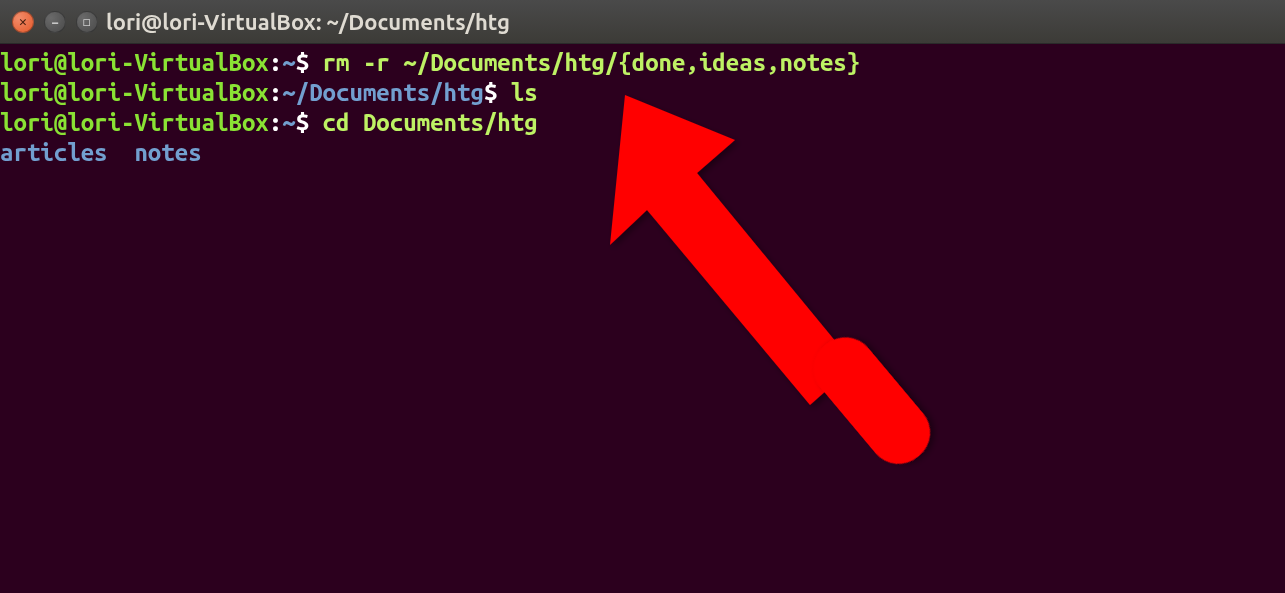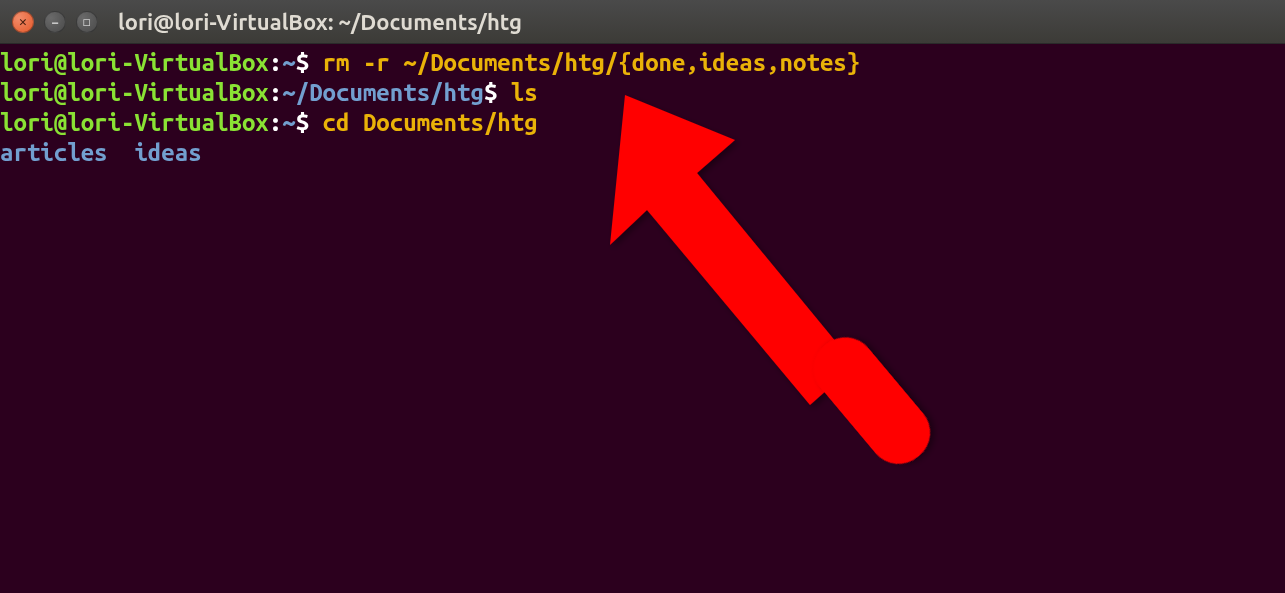--- a/index.html
+++ b/index.html
@@ -49,21 +49,21 @@
     }
     .btn-max {
       background: radial-gradient(circle at 30% 30%, #6a6a6a, #4a4a4a);
       color: #ccc;
     }
     .title {
       color: #dfdbd2;
       font-family: Ubuntu, sans-serif;
       font-size: 22px;
       font-weight: bold;
-      margin-left: 20px;
+      margin-left: 8px;
     }
     .terminal {
       padding: 4px 0 0 0;
       font-size: 24px;
       line-height: 30px;
       font-weight: bold;
     }
     .line {
       white-space: pre;
     }
@@ -74,21 +74,21 @@
     .colon {
       color: #ffffff;
     }
     .path {
       color: #729fcf;
     }
     .prompt-dollar {
       color: #ffffff;
     }
     .cmd {
-      color: #eab308;
+      color: #bef264;
     }
     .dir-listing {
       color: #729fcf;
     }
     .annotation-arrow {
       position: absolute;
       top: 75px;
       left: 555px;
       pointer-events: none;
     }
@@ -108,21 +108,21 @@
       <span>◻</span>
     </div>
   </div>
   <div class="title">lori@lori-VirtualBox: ~/Documents/htg</div>
 </div>
 
 <div class="terminal">
   <div class="line"><span class="user-host">lori@lori-VirtualBox</span><span class="colon">:</span><span class="path">~</span><span class="prompt-dollar">$ </span><span class="cmd">rm -r ~/Documents/htg/{done,ideas,notes}</span></div>
   <div class="line"><span class="user-host">lori@lori-VirtualBox</span><span class="colon">:</span><span class="path">~/Documents/htg</span><span class="prompt-dollar">$ </span><span class="cmd">ls</span></div>
   <div class="line"><span class="user-host">lori@lori-VirtualBox</span><span class="colon">:</span><span class="path">~</span><span class="prompt-dollar">$ </span><span class="cmd">cd Documents/htg</span></div>
-  <div class="line"><span class="dir-listing">articles  ideas</span></div>
+  <div class="line"><span class="dir-listing">articles  notes</span></div>
 </div>
 
 <svg class="annotation-arrow" width="460" height="460" viewBox="0 0 460 460">
   <defs>
     <filter id="ds" x="-20%" y="-20%" width="140%" height="140%">
       <feDropShadow dx="3" dy="3" stdDeviation="3" flood-opacity="0.4"></feDropShadow>
     </filter>
   </defs>
   <g transform="translate(70,20)" filter="url(#ds)">
     <polygon points="0,0 110,45 72,78 230,270 185,310 22,115 -15,150" fill="#ff0000"></polygon>

